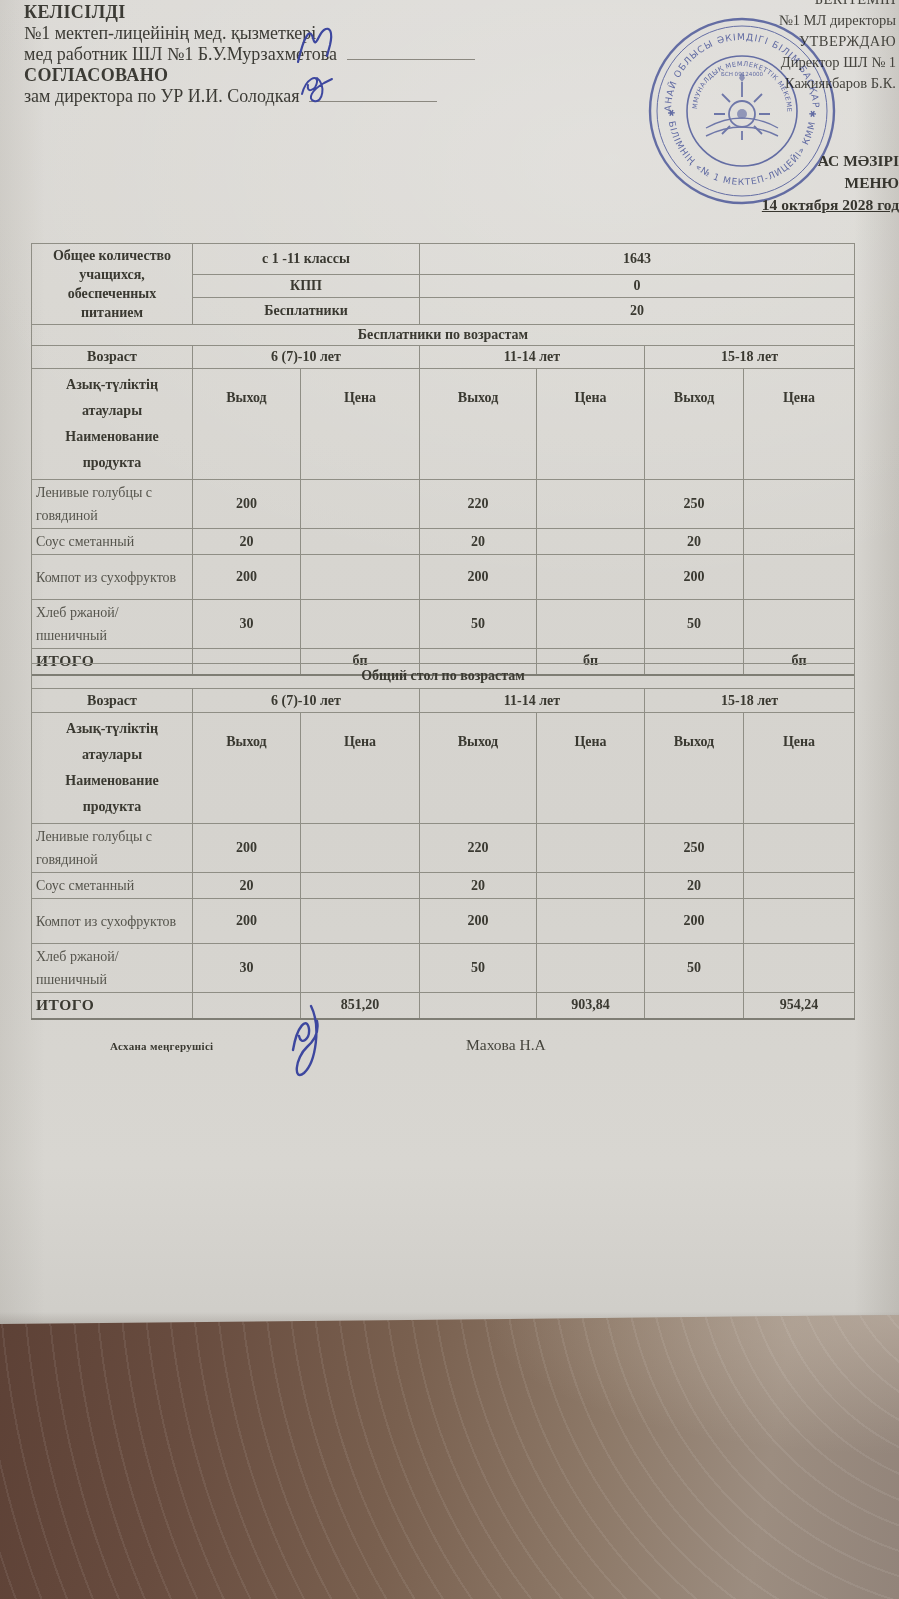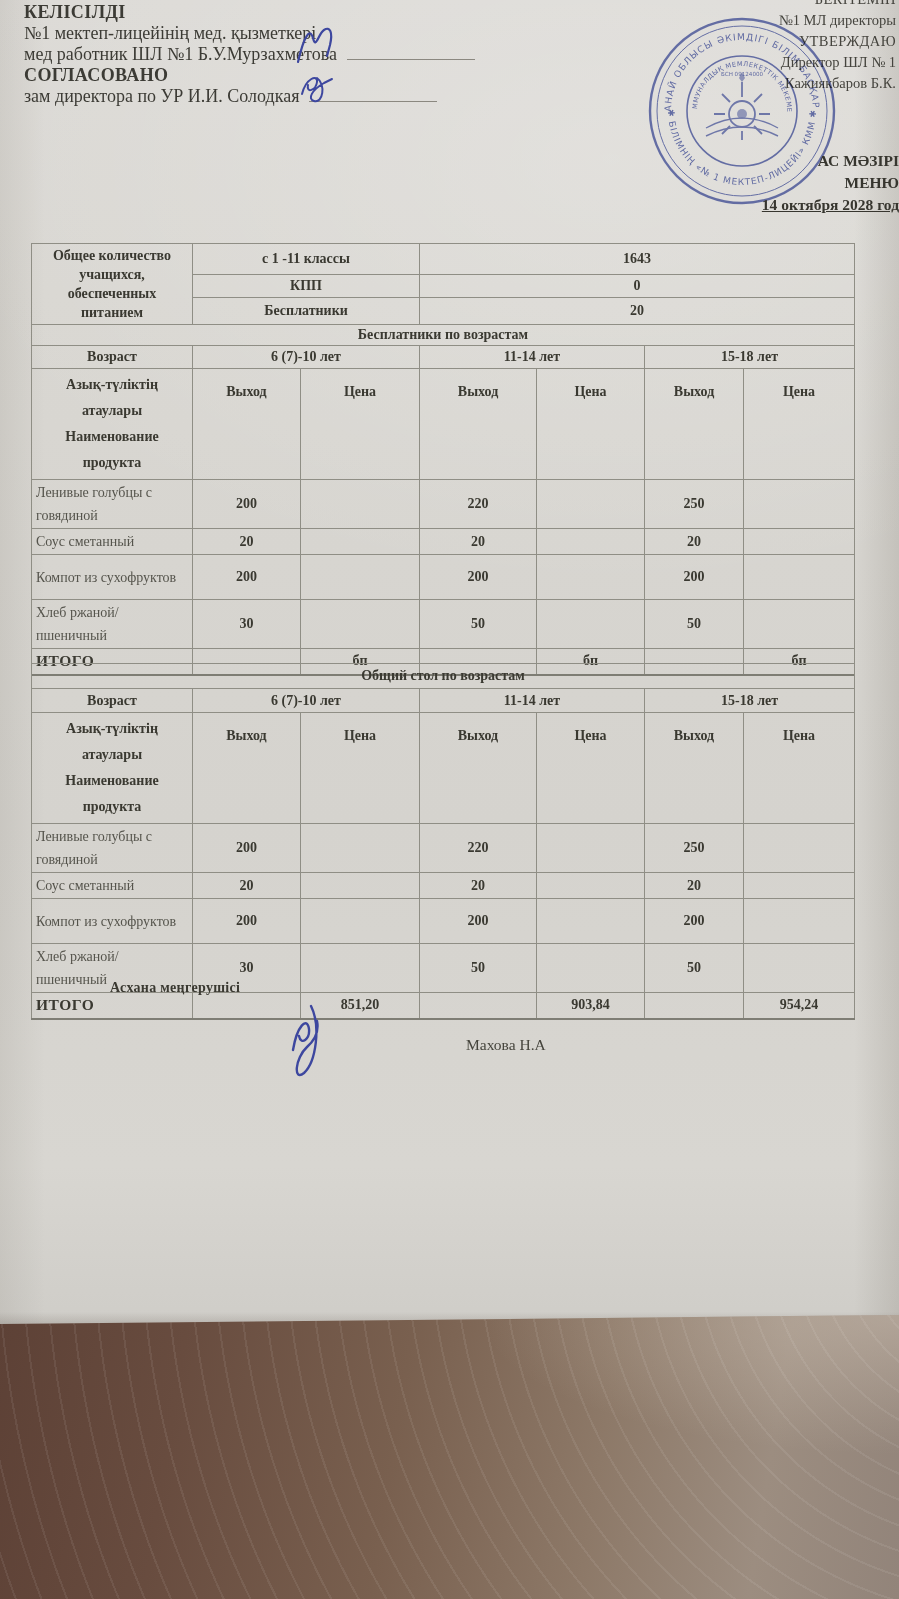--- a/index.html
+++ b/index.html
@@ -49,29 +49,29 @@
          font-size:15.5px;font-weight:bold;line-height:22px;color:#37362f;}
   .title .u{text-decoration:underline;}
   
   table.mtab{
     position:absolute;left:31px;border-collapse:collapse;table-layout:fixed;
     font-size:14px;color:#403f39;
   }
   .mtab td{border:1px solid #8f8e85;padding:1px 3px;overflow:hidden;}
   .mtab .c{text-align:center;}
   .mtab .b{font-weight:bold;color:#3a3931;}
-  .mtab .vtop{vertical-align:top;padding-top:15px;}
+  .mtab .vtop{vertical-align:top;padding-top:21px;}
   .mtab .name{color:#55544c;padding-left:4px;line-height:23px;}
   .mtab .num{font-weight:bold;color:#3a3931;}
   .mtab .sum{line-height:19px;padding:2px 9px;}
   .mtab .ph{padding:3px 9px;line-height:26px;}
   .mtab tr.total td{border-top:1.6px solid #7e7d74;border-bottom:2.4px solid #7e7d74;}
   .mtab .tlabel{font-size:15.5px;letter-spacing:.5px;padding-left:4px;}
   
-  .footer-role{position:absolute;left:110px;top:980px;font-size:14px;font-weight:bold;color:#3a3931;letter-spacing:.3px;}
+  .footer-role{position:absolute;left:110px;top:1040px;font-size:11px;font-weight:bold;color:#3a3931;letter-spacing:.3px;}
   .footer-name{position:absolute;left:466px;top:1036px;font-size:15.5px;color:#45443c;}
   .sig3{position:absolute;left:283px;top:996px;}
   .ink{stroke:#3d479f;fill:none;stroke-linecap:round;stroke-linejoin:round;}
 </style>
 </head>
 <body>
 
 <div class="photo">
   <div class="paper">
 

